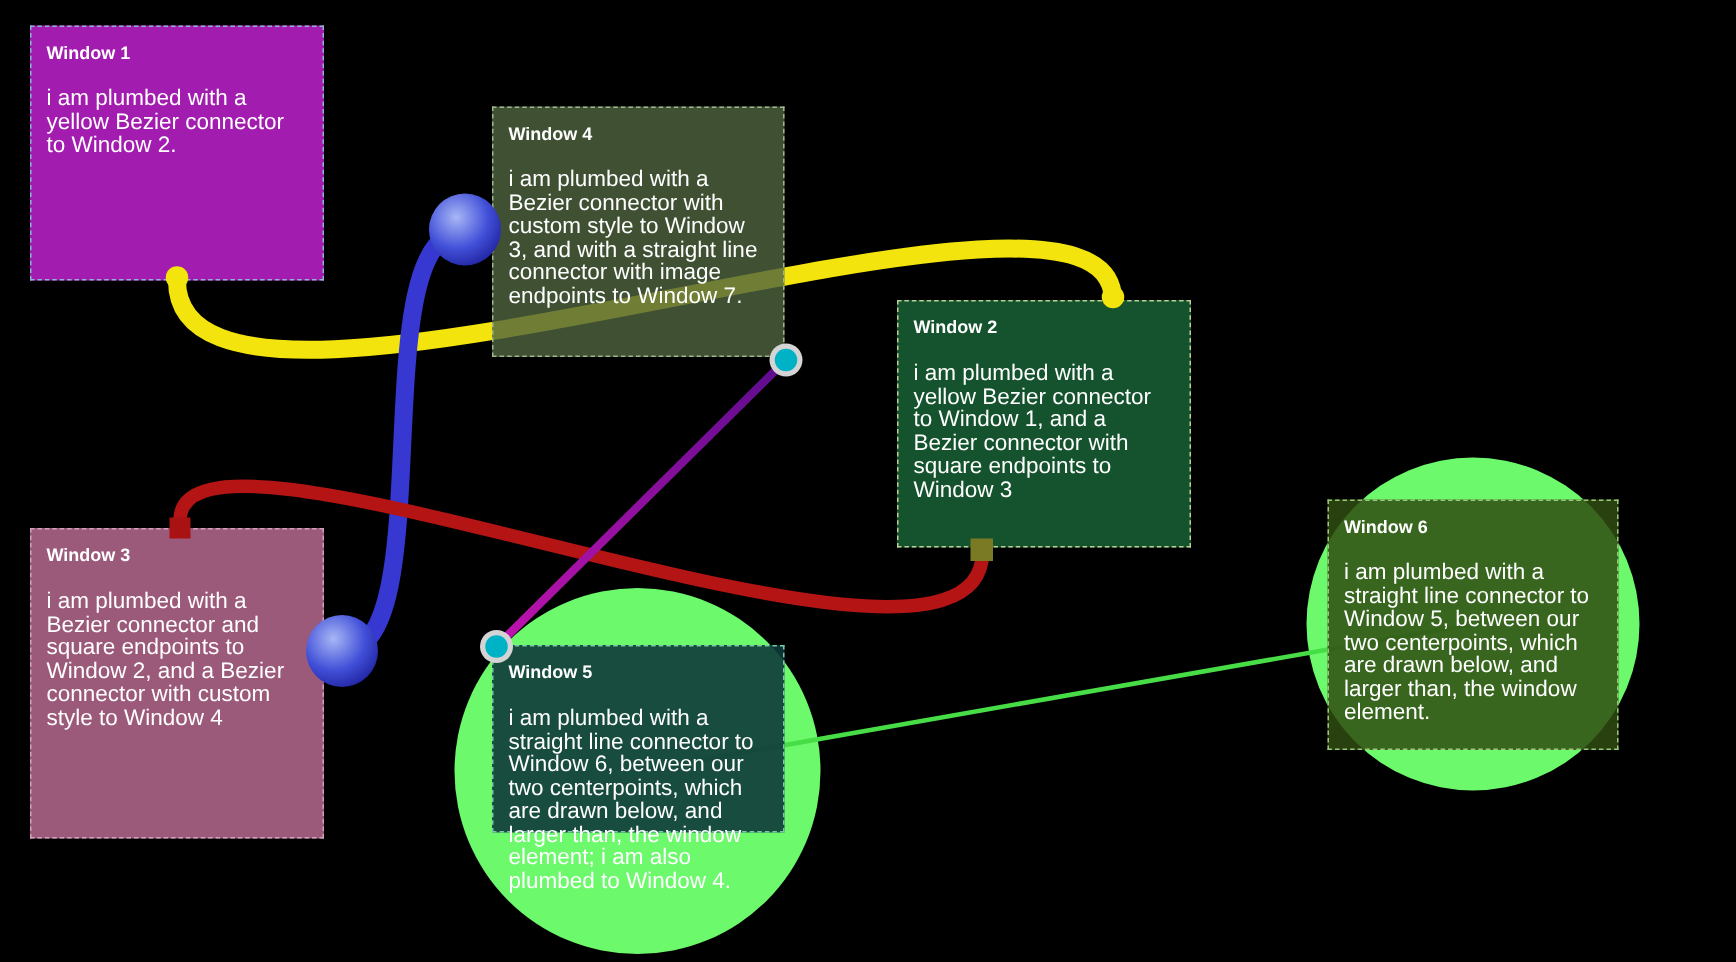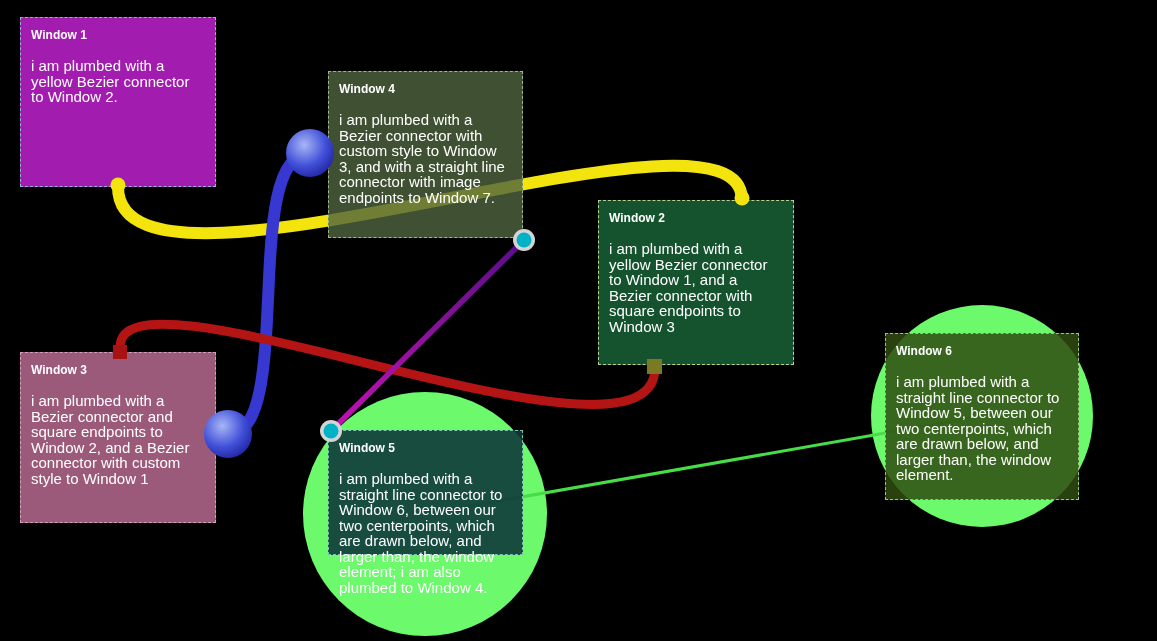--- a/index.html
+++ b/index.html
@@ -15,21 +15,21 @@
   .window {
     position:absolute; z-index:2;
     border:1px dashed rgba(255,255,255,0.5);
     color:#ffffff; padding:10px 10px;
   }
   .window .title { font-weight:bold; font-size:12px; margin-bottom:16px; }
   .window .body  { font-size:15px; line-height:15.5px; }
 
   .w1 { left:20px;  top:17px;  width:196px; height:170px; background:#a21caf;  border-color:#92b2d6; }
   .w2 { left:598px; top:200px; width:196px; height:165px; background:#14532d;  border-color:#bcd295; }
-  .w3 { left:20px;  top:352px; width:196px; height:171px; background:#9c5a7a;  border-color:#d0a2ba; }
+  .w3 { left:20px;  top:352px; width:196px; height:207px; background:#9c5a7a;  border-color:#d0a2ba; }
   .w4 { left:328px; top:71px;  width:195px; height:167px; background:rgba(79,100,64,0.80);  border-color:#9db88a; }
   .w5 { left:328px; top:430px; width:195px; height:125px; background:rgba(14,56,58,0.90);   border-color:#79c9a9; }
   .w6 { left:885px; top:333px; width:194px; height:167px; background:rgba(48,76,18,0.85);   border-color:#9ac87b; }
 </style>
 </head>
 <body>
 
 <div class="canvas">
 
   <svg class="layer under">
@@ -48,21 +48,21 @@
   <div class="window w4">
     <div class="title">Window 4</div>
     <div class="body">i am plumbed with a Bezier connector with custom style to Window 3, and with a straight line connector with image endpoints to Window 7.</div>
   </div>
   <div class="window w2">
     <div class="title">Window 2</div>
     <div class="body">i am plumbed with a yellow Bezier connector to Window 1, and a Bezier connector with square endpoints to Window 3</div>
   </div>
   <div class="window w3">
     <div class="title">Window 3</div>
-    <div class="body">i am plumbed with a Bezier connector and square endpoints to Window 2, and a Bezier connector with custom style to Window 1</div>
+    <div class="body">i am plumbed with a Bezier connector and square endpoints to Window 2, and a Bezier connector with custom style to Window 4</div>
   </div>
   <div class="window w5">
     <div class="title">Window 5</div>
     <div class="body">i am plumbed with a straight line connector to Window 6, between our two centerpoints, which are drawn below, and larger than, the window element; i am also plumbed to Window 4.</div>
   </div>
   <div class="window w6">
     <div class="title">Window 6</div>
     <div class="body">i am plumbed with a straight line connector to Window 5, between our two centerpoints, which are drawn below, and larger than, the window element.</div>
   </div>
 

